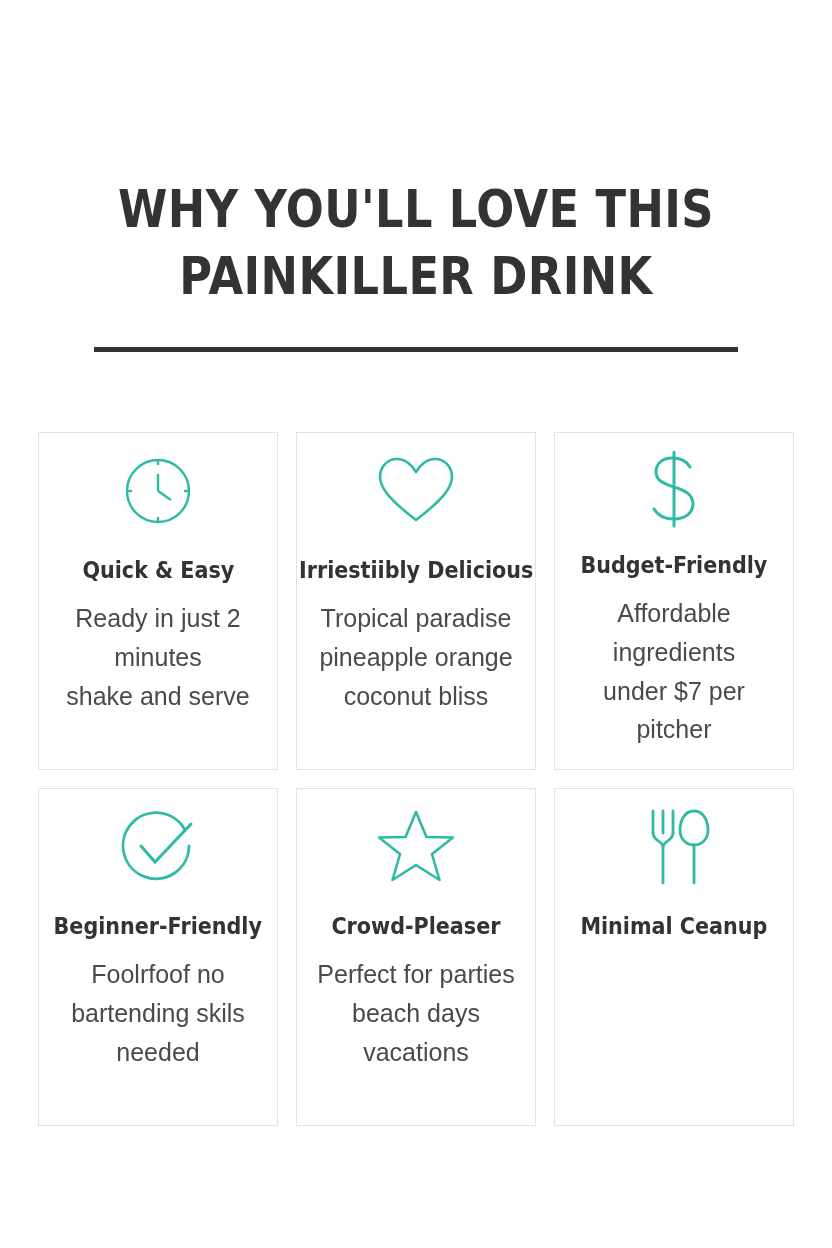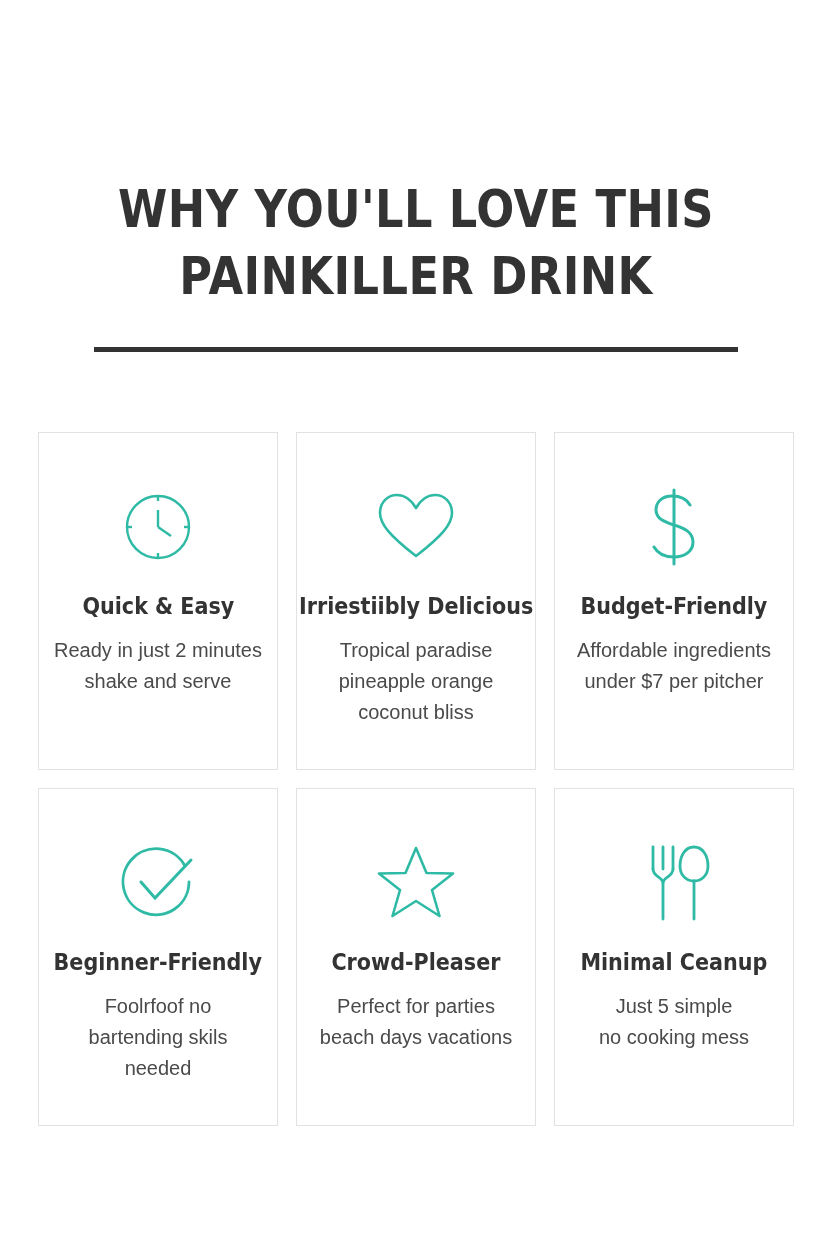--- a/index.html
+++ b/index.html
@@ -53,21 +53,21 @@
     display: grid;
     grid-template-columns: repeat(3, 240px);
     grid-template-rows: repeat(2, 338px);
     column-gap: 18px;
     row-gap: 18px;
   }
   .card {
     border: 1px solid #e2e2e2;
     background: #ffffff;
     box-sizing: border-box;
-    padding: 50px 14px 20px 14px;
+    padding: 14px 14px 20px 14px;
     text-align: center;
     display: flex;
     flex-direction: column;
     align-items: center;
   }
   .icon-wrap {
     height: 88px;
     display: flex;
     align-items: center;
     justify-content: center;
@@ -77,21 +77,21 @@
     font-weight: bold;
     font-size: 23px;
     color: #333333;
     margin-top: 22px;
     transform: scaleX(0.9);
     transform-origin: center center;
     white-space: nowrap;
   }
   .card-desc {
     font-family: "Liberation Sans", sans-serif;
-    font-size: 20px;
+    font-size: 25px;
     line-height: 1.55;
     color: #4a4a4a;
     margin-top: 16px;
     max-width: 215px;
   }
 </style>
 </head>
 <body>
 
 <div class="page">
@@ -177,18 +177,16 @@
           <line x1="15" y1="4" x2="15" y2="26"></line>
           <line x1="25" y1="4" x2="25" y2="26"></line>
           <line x1="35" y1="4" x2="35" y2="26"></line>
           <path d="M15 26 C 15 34, 25 34, 25 40 L 25 76"></path>
           <path d="M35 26 C 35 34, 25 34, 25 40"></path>
           <path d="M56 4 C 47 4, 42 13, 42 23 C 42 32, 48 38, 56 38 C 64 38, 70 32, 70 23 C 70 13, 65 4, 56 4 Z"></path>
           <line x1="56" y1="38" x2="56" y2="76"></line>
         </svg>
       </div>
       <div class="card-title">Minimal Ceanup</div>
-      <div class="card-desc" style="white-space:pre-line">Just 5 simple
-no cooking mess</div>
     </div>
 
   </div>
 </div>
 
 </body></html>

